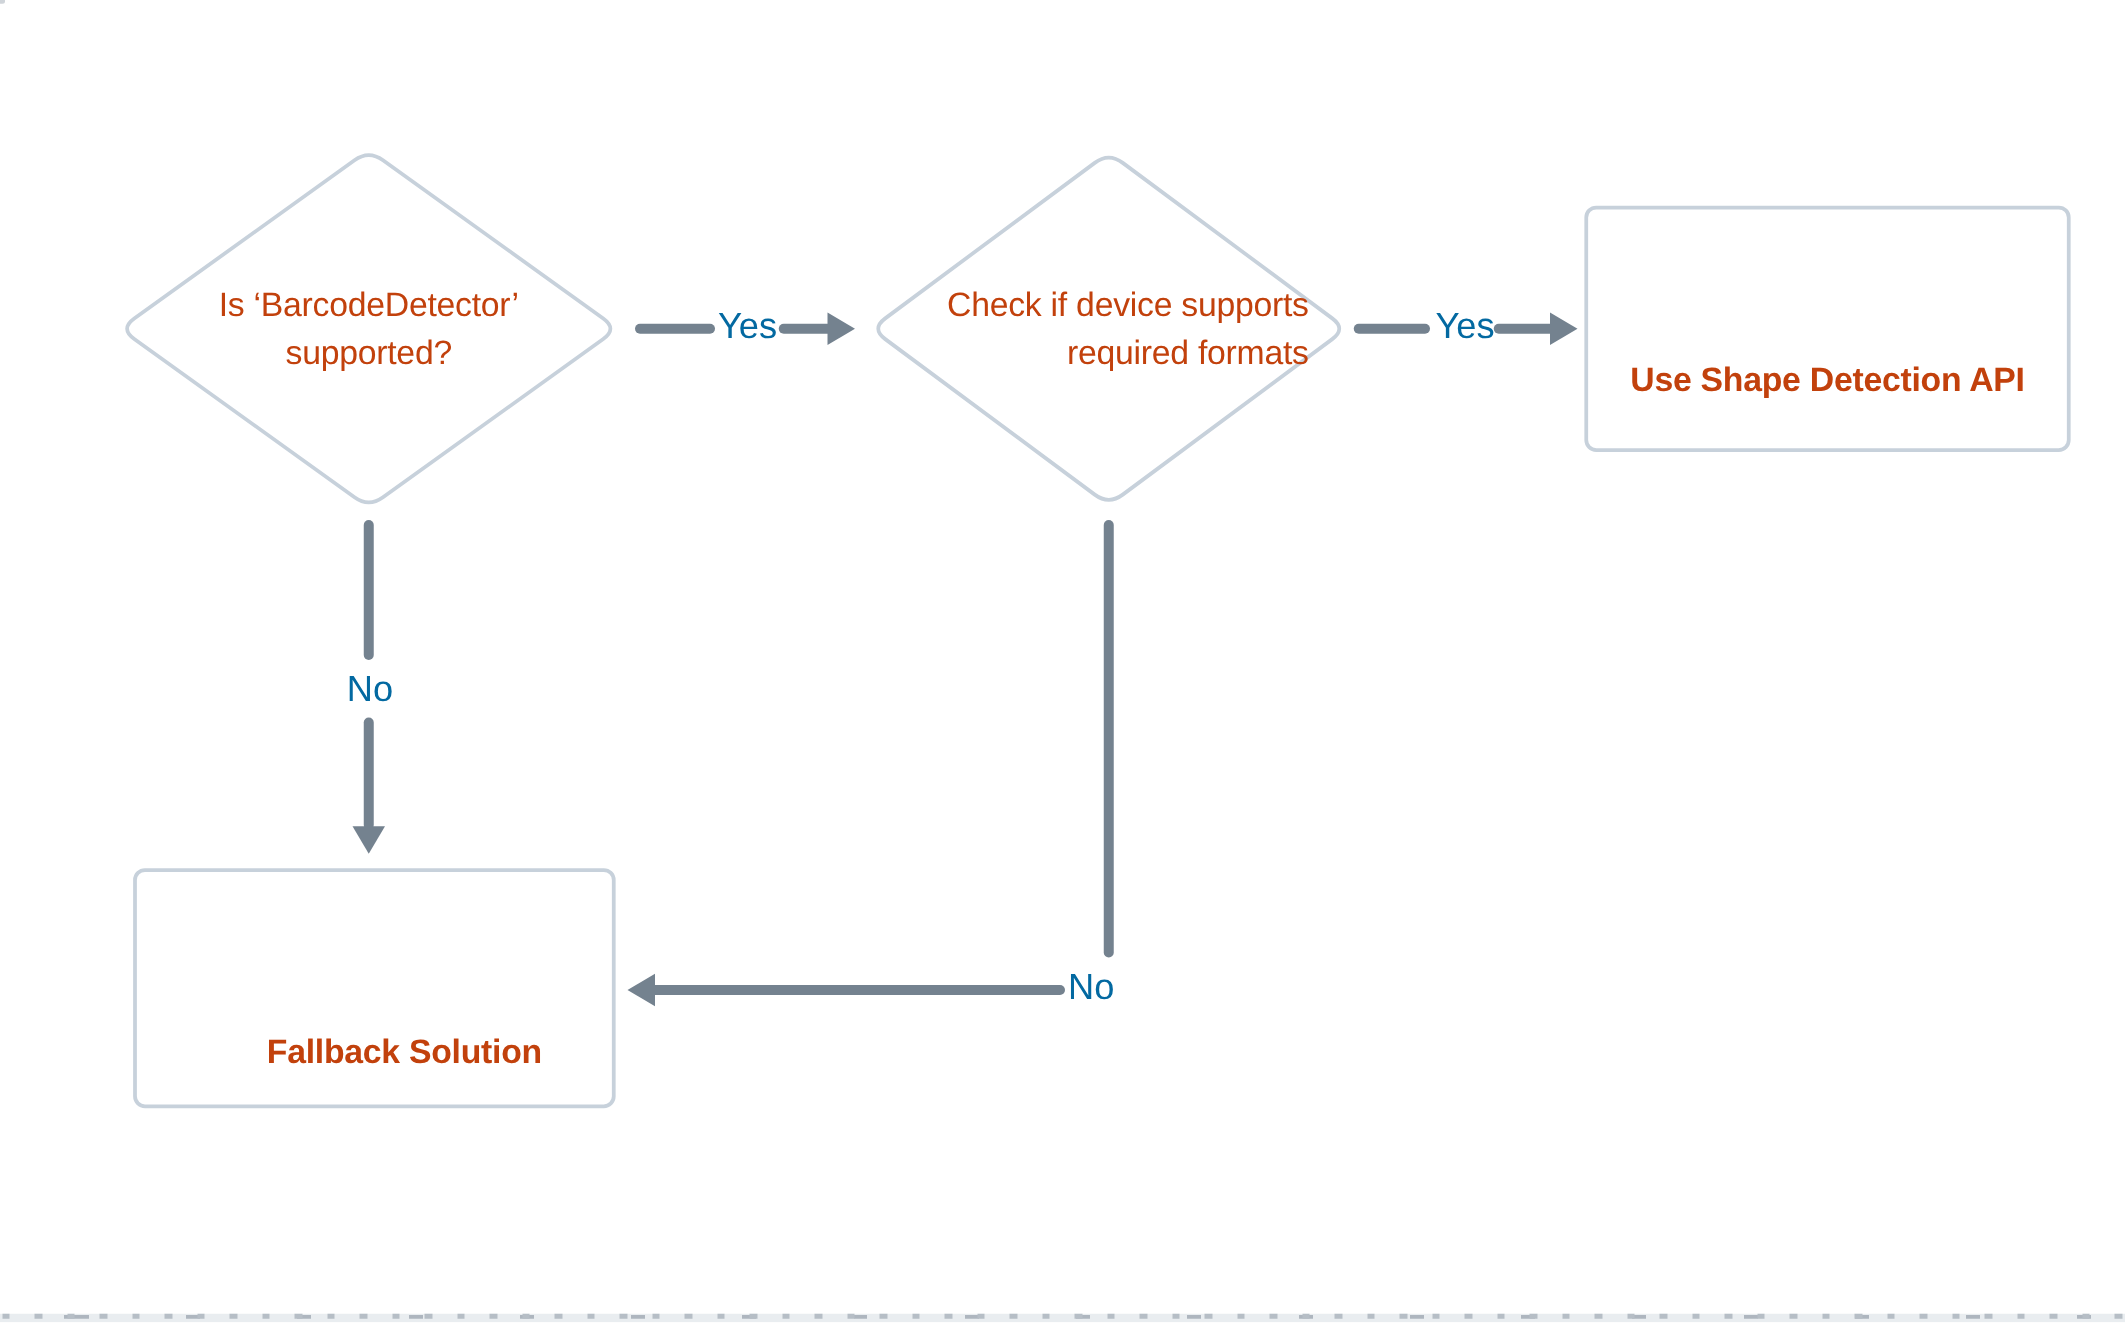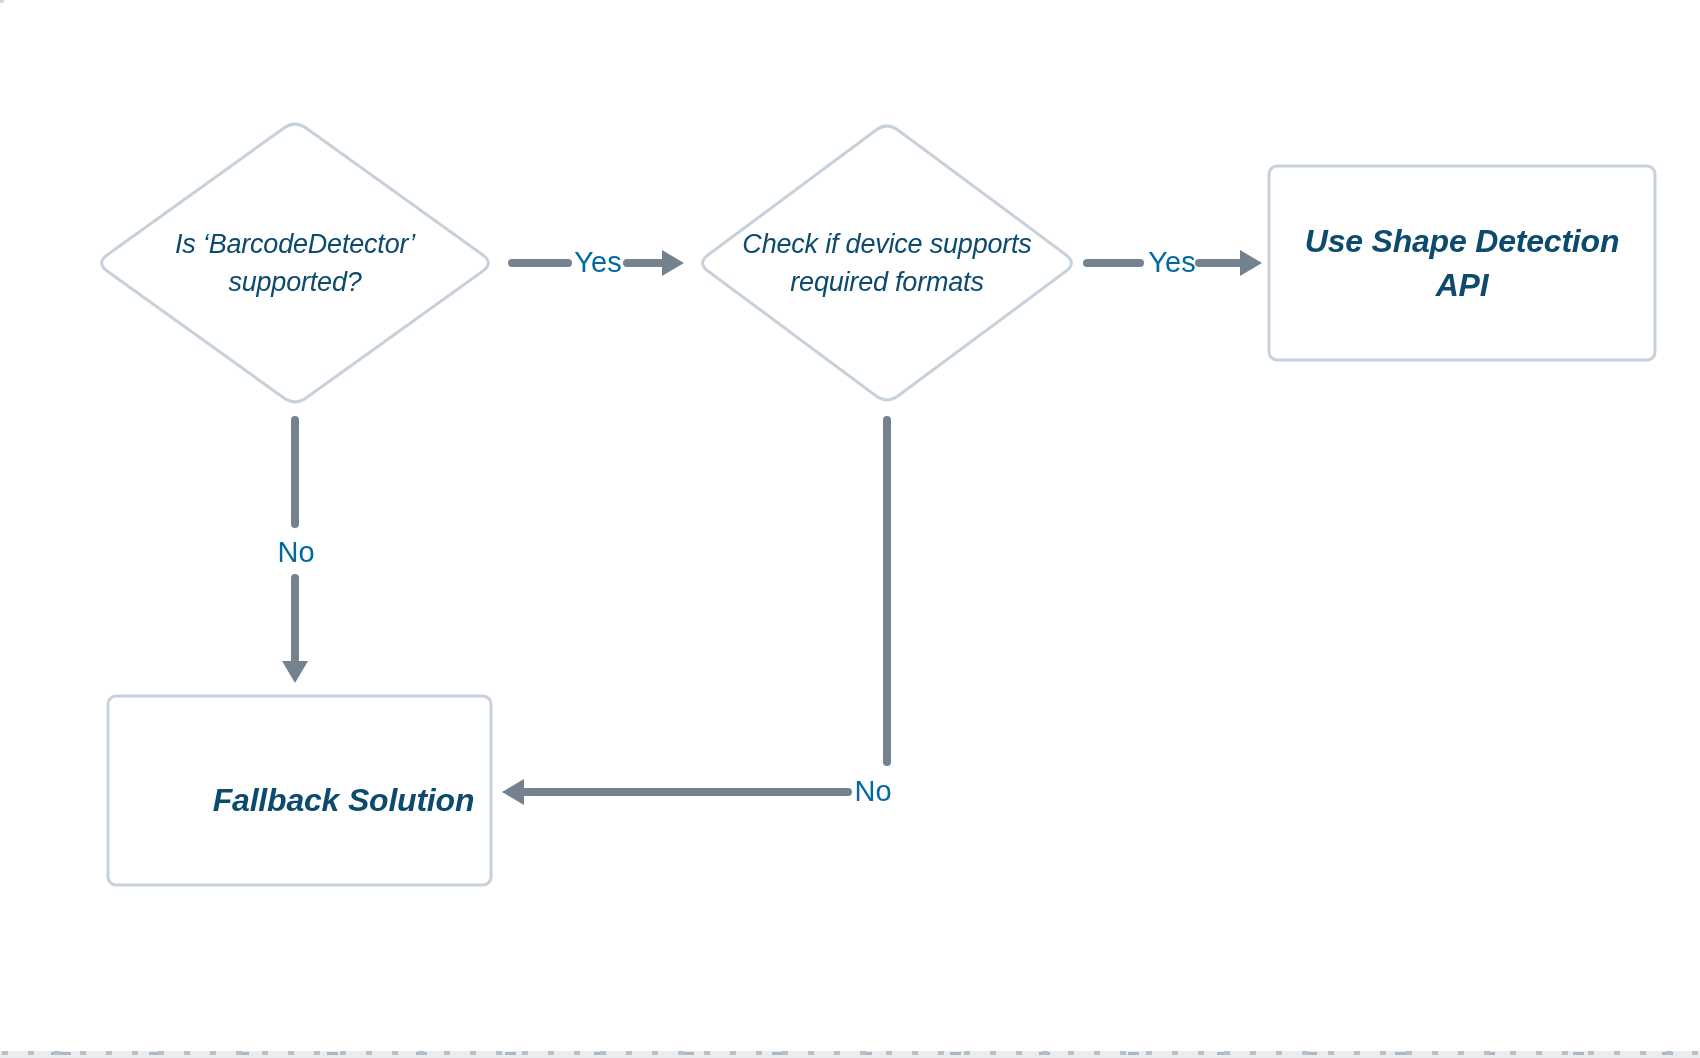--- a/index.html
+++ b/index.html
@@ -8,26 +8,25 @@
     width:1700px;height:1058px;
     background:#ffffff;
     overflow:hidden;
     font-family:"Liberation Sans","DejaVu Sans",sans-serif;
   }
   svg.flow{position:absolute;left:0;top:0;}
   .node-label{
     position:absolute;
     display:flex;align-items:center;justify-content:center;
     text-align:center;
-    color:#0c4a6e;
+    color:#c2410c;
     letter-spacing:-0.2px;
-    font-style:italic;
   }
   .diamond-text{font-size:27px;font-weight:500;line-height:38px;}
-  .rect-text{font-size:32px;font-weight:600;line-height:44px;}
+  .rect-text{font-size:27px;font-weight:600;line-height:56px;margin-top:41px;}
   .edge-label{
     position:absolute;
     transform:translate(-50%,-50%);
     color:#0369a1;
     font-size:29px;font-weight:500;
     white-space:nowrap;
   }
   .bottom-strip{
     position:absolute;left:0;bottom:0;
     width:1700px;height:7px;
@@ -73,25 +72,25 @@
     <path d="M295 578 V660" stroke="#74828f" stroke-width="8" stroke-linecap="round" fill="none"></path>
     <path d="M295 683 L282 661 L308 661 Z" fill="#74828f"></path>
 
     <path d="M887 420 V762" stroke="#74828f" stroke-width="8" stroke-linecap="round" fill="none"></path>
     <path d="M523 792 H848" stroke="#74828f" stroke-width="8" stroke-linecap="round" fill="none"></path>
     <path d="M502 792 L524 779 L524 805 Z" fill="#74828f"></path>
   </svg>
 
   <div class="node-label diamond-text" style="left:135px;top:205px;width:320px;height:116px;">Is ‘BarcodeDetector’ supported?</div>
 
-  <div class="node-label diamond-text" style="left:727px;top:205px;width:320px;height:116px;">Check if device supports required formats</div>
+  <div class="node-label diamond-text" style="left:727px;top:205px;width:320px;height:116px;text-align:right;">Check if device supports required formats</div>
 
   <div class="node-label rect-text" style="left:1297px;top:166px;width:330px;height:194px;">Use Shape Detection API</div>
 
-  <div class="node-label rect-text" style="left:116px;top:696px;width:383px;height:208px;padding-left:36px;">Fallback Solution</div>
+  <div class="node-label rect-text" style="left:96px;top:696px;width:383px;height:208px;padding-left:36px;">Fallback Solution</div>
 
   <div class="edge-label" style="left:598px;top:262px;">Yes</div>
 
   <div class="edge-label" style="left:1172px;top:262px;">Yes</div>
 
   <div class="edge-label" style="left:296px;top:552px;">No</div>
 
   <div class="edge-label" style="left:873px;top:791px;">No</div>
 
   <div class="bottom-strip">

